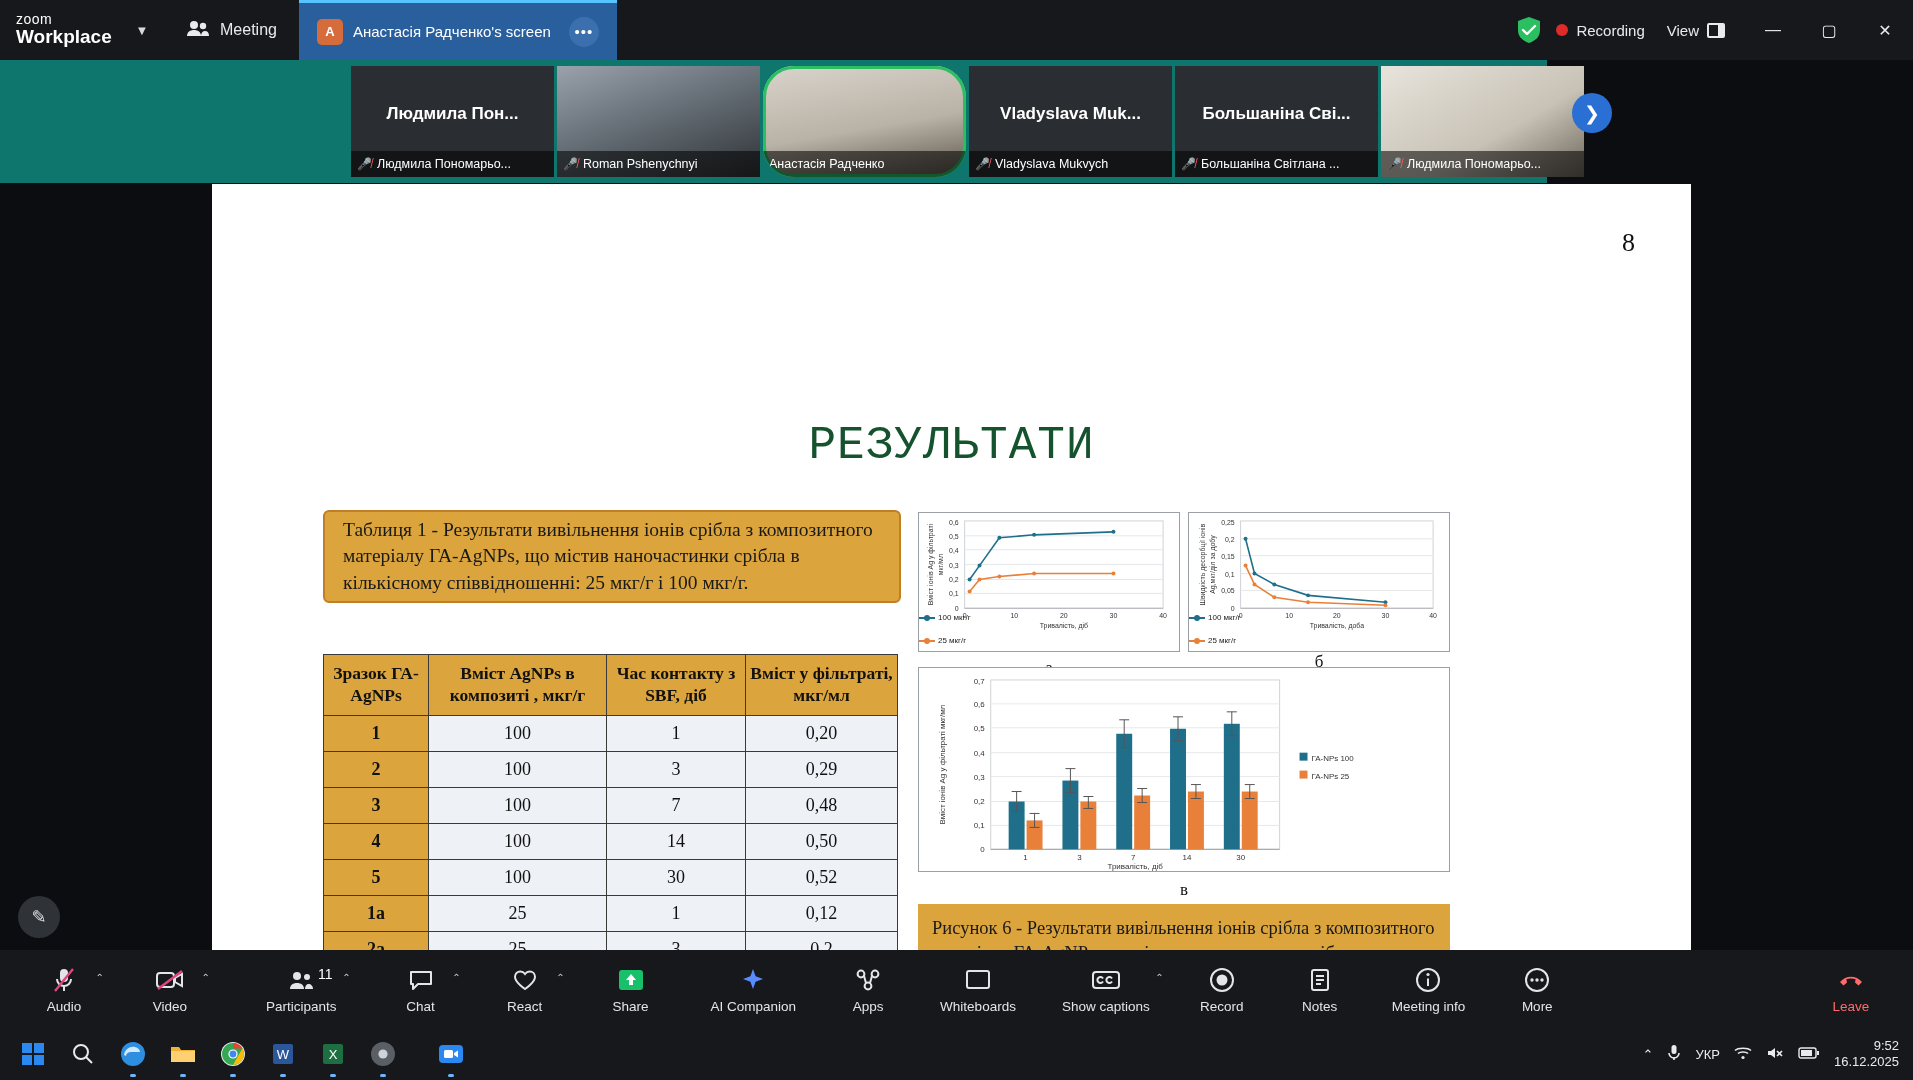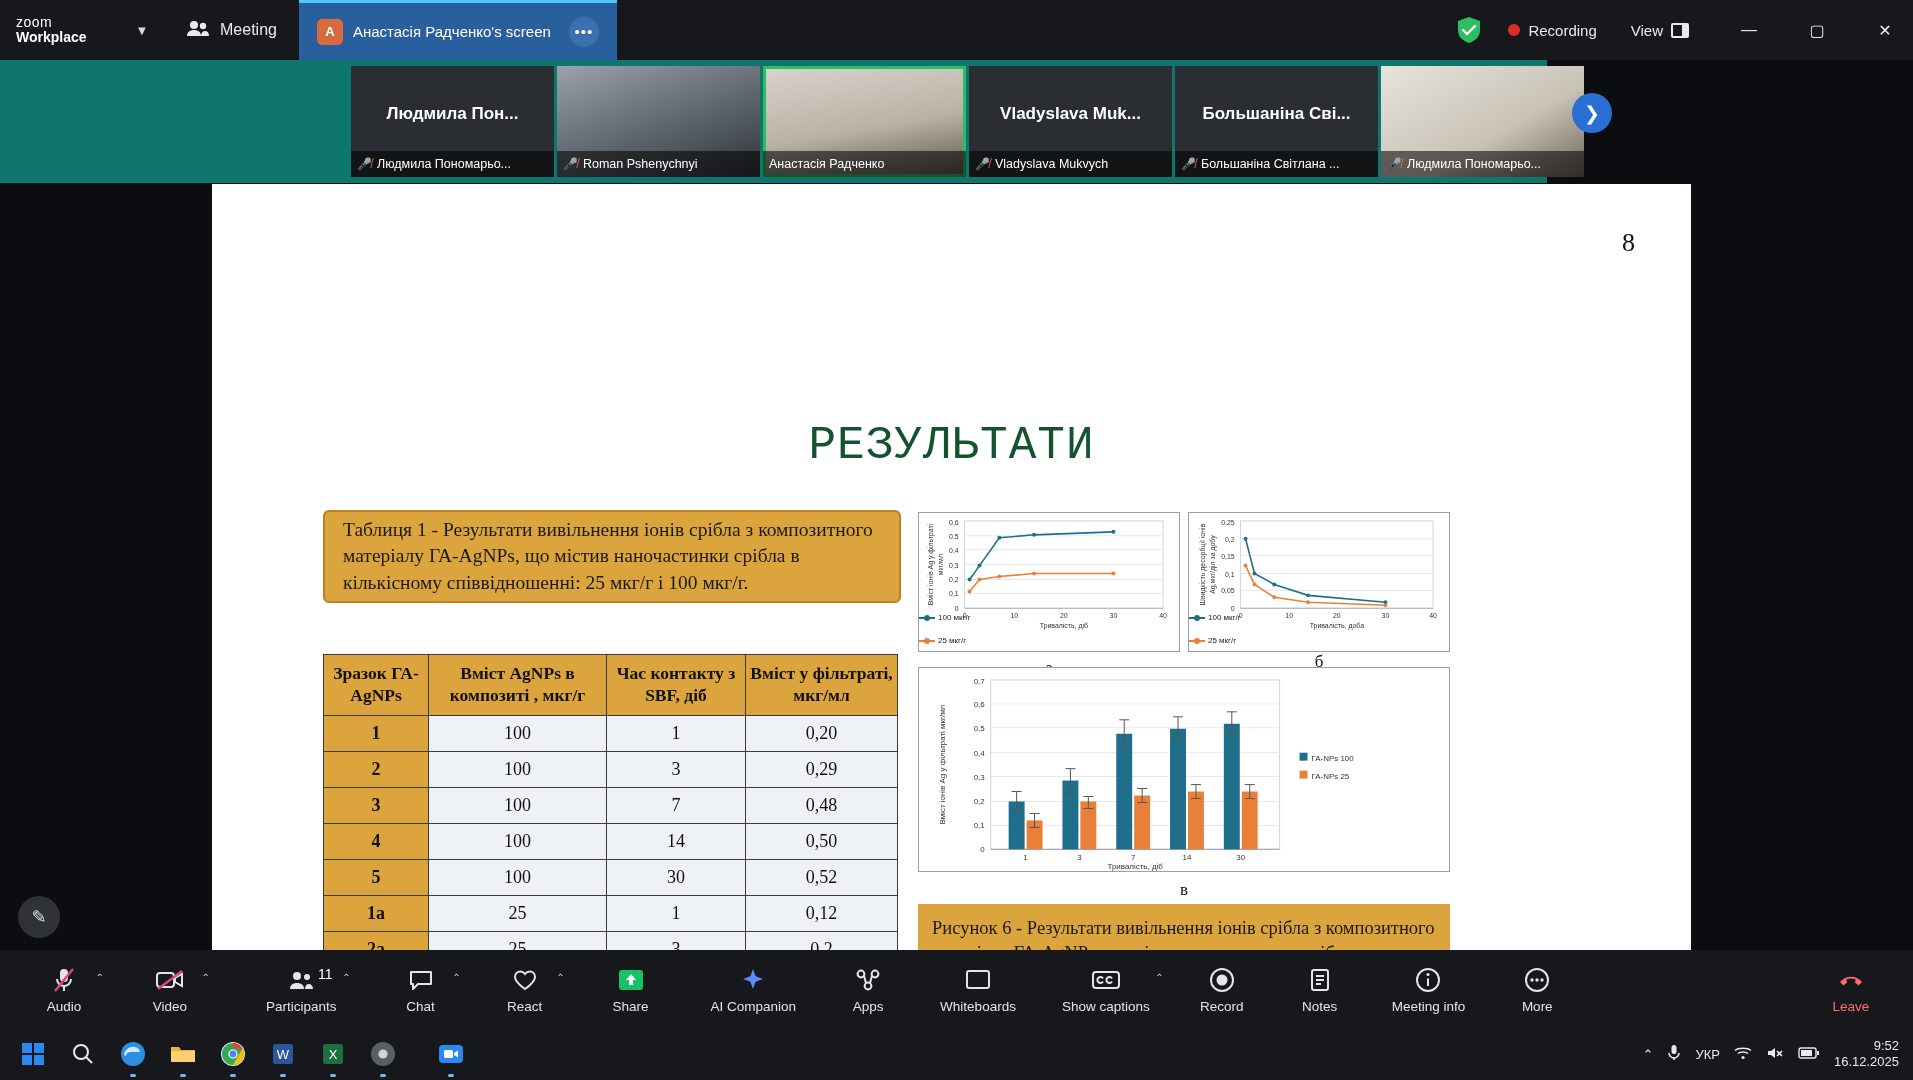--- a/index.html
+++ b/index.html
@@ -11,21 +11,21 @@
   }
   
   .topbar {
     position: absolute; left: 0; top: 0; width: 1913px; height: 60px;
     background: #17181c; display: flex; align-items: center;
   }
   .zoom-logo {
     width: 120px; padding-left: 16px; color: #fff; line-height: 1.1;
   }
   .zoom-logo .z1 { font-size: 14px; font-weight: 400; letter-spacing: .5px;}
-  .zoom-logo .z2 { font-size: 14px; font-weight: 700; }
+  .zoom-logo .z2 { font-size: 19px; font-weight: 700; }
   .chev-btn {
     width: 44px; height: 44px; display: flex; align-items: center; justify-content: center;
     color: #d6d9de; font-size: 13px;
   }
   .tab-meeting {
     display: flex; align-items: center; gap: 10px; height: 60px; padding: 0 22px;
     color: #e8eaed; font-size: 16px;
   }
   .tab-screen {
     display: flex; align-items: center; gap: 10px; height: 60px; padding: 0 18px;
@@ -35,21 +35,21 @@
   }
   .tab-screen .avatar-sq {
     width: 26px; height: 26px; border-radius: 5px; background: #d66b3b; color: #fff;
     display: flex; align-items: center; justify-content: center; font-size: 13px; font-weight: 700;
   }
   .more-dots {
     width: 30px; height: 30px; border-radius: 50%; background: #3b6fae;
     display: flex; align-items: center; justify-content: center; color: #fff; font-size: 15px;
     letter-spacing: 1px; margin-left: 8px;
   }
-  .topbar-right { margin-left: auto; display: flex; align-items: center; height: 60px; gap: 12px; }
+  .topbar-right { margin-left: auto; display: flex; align-items: center; height: 60px; }
   .shield { width: 26px; height: 28px; margin-right: 14px; position: relative; }
   .shield svg { display:block; }
   .rec-badge { display: flex; align-items: center; gap: 8px; color: #e8eaed; font-size: 15px; margin-right: 22px;}
   .rec-dot { width: 12px; height: 12px; border-radius: 50%; background: #e02b2b; }
   .view-btn { display:flex; align-items:center; gap:8px; color:#e8eaed; font-size: 15px; margin-right: 20px;}
   .view-ico { width: 18px; height: 15px; border: 2px solid #e8eaed; border-radius: 2px; position: relative;}
   .view-ico:after { content:""; position:absolute; right:-1px; top:-1px; bottom:-1px; width:6px; background:#e8eaed; }
   .win-btn { width: 56px; height: 60px; display:flex; align-items:center; justify-content:center; color:#e8eaed; font-size: 16px; }
 
   
@@ -68,21 +68,21 @@
     position: absolute; top: 38px; left: 0; right: 0; text-align: center;
     color: #fff; font-size: 17px; font-weight: 600; white-space: nowrap; overflow: hidden;
   }
   .thumb .namebar {
     position: absolute; left: 0; bottom: 0; width: 100%; height: 26px;
     background: rgba(0,0,0,.55); display: flex; align-items: center; gap: 5px;
     padding: 0 6px; color: #fff; font-size: 12.5px; white-space: nowrap; overflow: hidden;
   }
   .mic-off { color: #ff5b5b; font-size: 12px; }
   .t-img-a { background: linear-gradient(160deg,#9aa3ab 0%,#6c757d 40%,#2f3337 100%); }
-  .t-img-b { background: linear-gradient(170deg,#d9d4cc 0%,#b9b2a6 55%,#5c544a 100%); }
+  .t-img-b { background: linear-gradient(170deg,#d9d4cc 0%,#b9b2a6 55%,#5c544a 100%); border-radius: 31px; }
   .t-img-d { background: linear-gradient(150deg,#e8e4dc 0%,#c8c2b6 60%,#6d675c 100%); }
   .t-solid { background: #2a2d31; }
   .next-arrow {
     position: absolute; left: 1572px; top: 33px; width: 40px; height: 40px; border-radius: 50%;
     background: #2a6fd4; color: #fff; display: flex; align-items: center; justify-content: center;
     font-size: 19px;
   }
 
   
   .slide {

